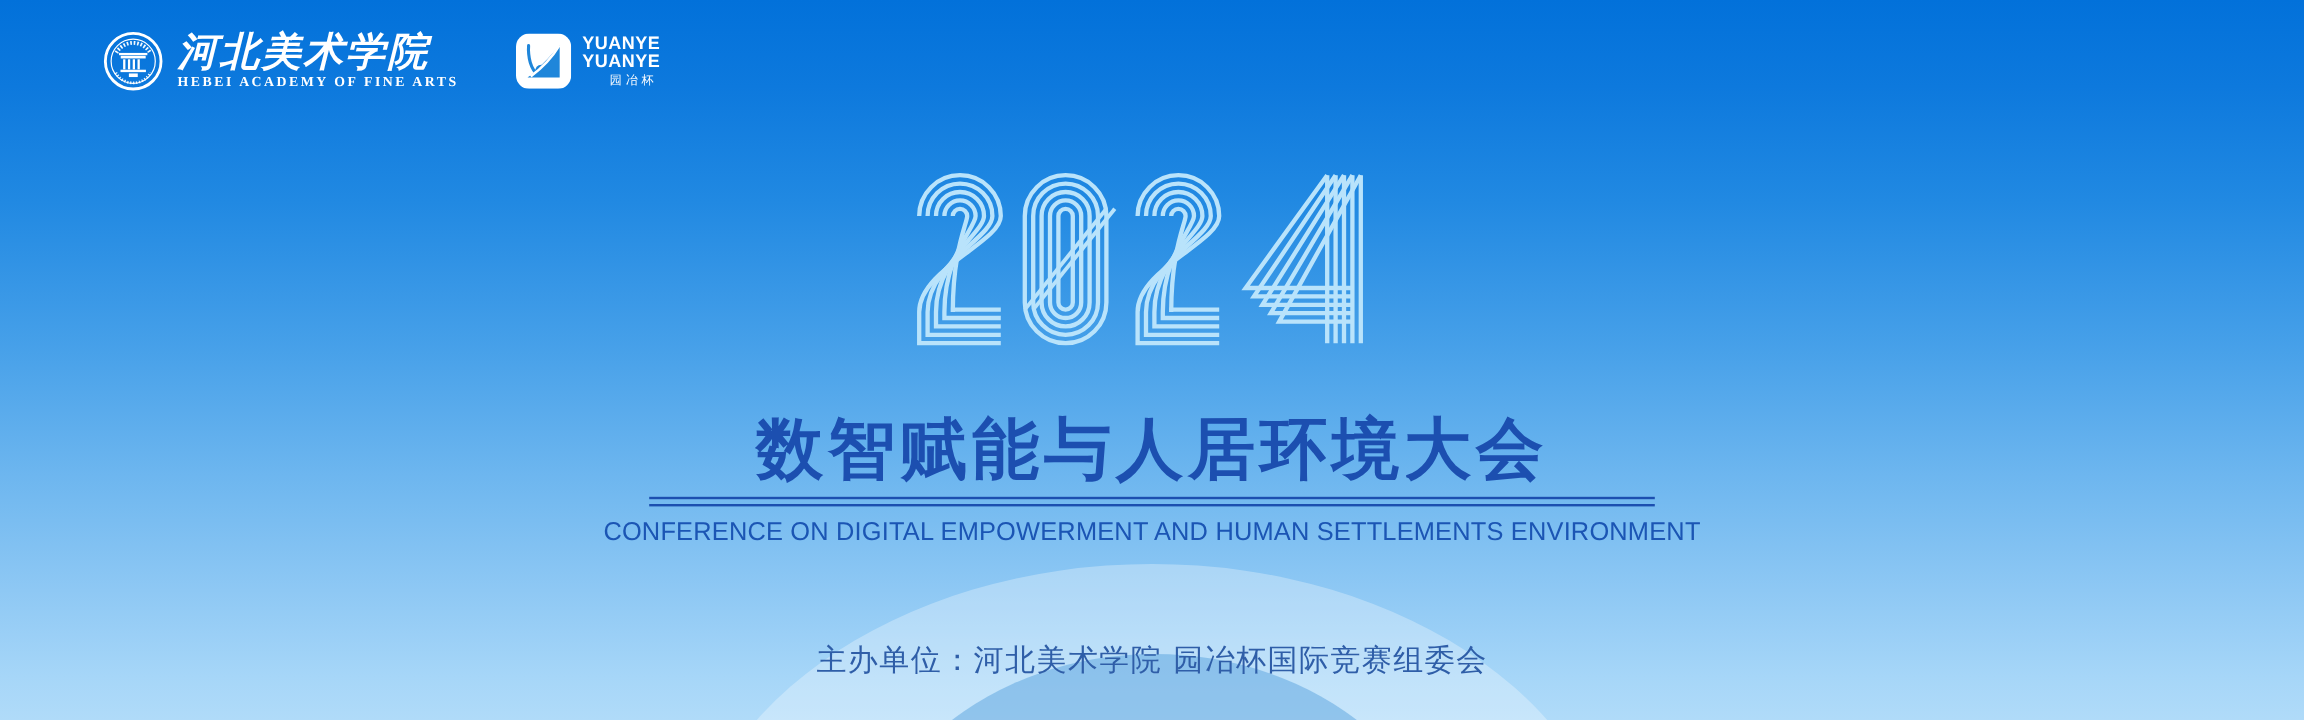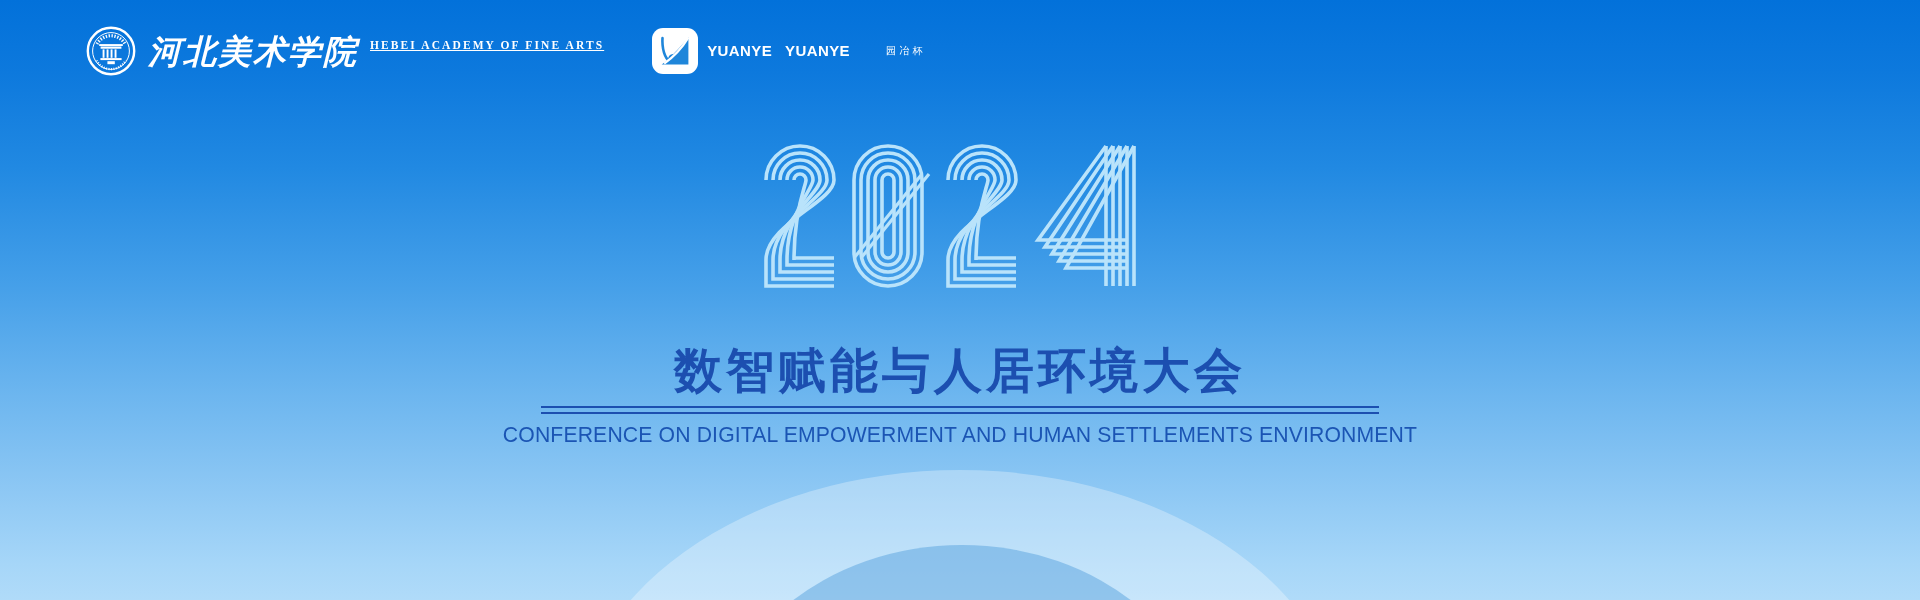--- a/index.html
+++ b/index.html
@@ -60,62 +60,59 @@
     align-items: center;
     gap: 12px;
   }
   .seal {
     width: 50px;
     height: 50px;
     flex: 0 0 50px;
   }
   .hebei-text {
     display: flex;
-    flex-direction: row;
+    flex-direction: column;
     align-items: flex-start;
     justify-content: center;
     line-height: 1;
-    gap: 12px;
   }
   .hebei-cn {
     font-family: "DejaVu Serif", "Liberation Serif", serif;
     font-size: 33px;
     font-weight: 700;
     color: #ffffff;
     letter-spacing: 2px;
     font-style: italic;
     white-space: nowrap;
   }
   .hebei-en {
     margin-top: 5px;
     font-family: "Liberation Serif", "DejaVu Serif", serif;
     font-size: 11.5px;
     font-weight: 700;
     color: #ffffff;
     letter-spacing: 2.1px;
     white-space: nowrap;
-    text-decoration: underline;
   }
 
   .logo-yuanye {
     display: flex;
     align-items: center;
     gap: 9px;
   }
   .yuanye-mark {
     width: 46px;
     height: 46px;
     flex: 0 0 46px;
   }
   .yuanye-text {
     display: flex;
-    flex-direction: row;
+    flex-direction: column;
     justify-content: center;
     line-height: 1.02;
-    gap: 13px;
   }
   .yuanye-en {
     font-size: 15px;
     font-weight: 700;
     color: #ffffff;
     letter-spacing: 0.4px;
     white-space: nowrap;
   }
   .yuanye-cn {
     margin-top: 3px;
@@ -140,21 +137,21 @@
   
   .title-block {
     position: absolute;
     left: 0;
     right: 0;
     top: 345px;
     text-align: center;
   }
   .title-cn {
     font-family: "DejaVu Sans", "Liberation Sans", sans-serif;
-    font-size: 48px;
+    font-size: 56px;
     font-weight: 700;
     color: #1c4fb0;
     letter-spacing: 4px;
     line-height: 1.06;
     white-space: nowrap;
   }
   .rule-wrap {
     width: 838px;
     margin: 10px auto 0;
   }
@@ -303,14 +300,15 @@
 
   <div class="title-block">
     <div class="title-cn">数智赋能与人居环境大会</div>
     <div class="rule-wrap">
       <div class="rule"></div>
       <div class="rule second"></div>
     </div>
     <div class="title-en">CONFERENCE ON DIGITAL EMPOWERMENT AND HUMAN SETTLEMENTS ENVIRONMENT</div>
   </div>
 
+  <div class="organizer">主办单位：河北美术学院  园冶杯国际竞赛组委会</div>
 
 </div>
 
 </body></html>

